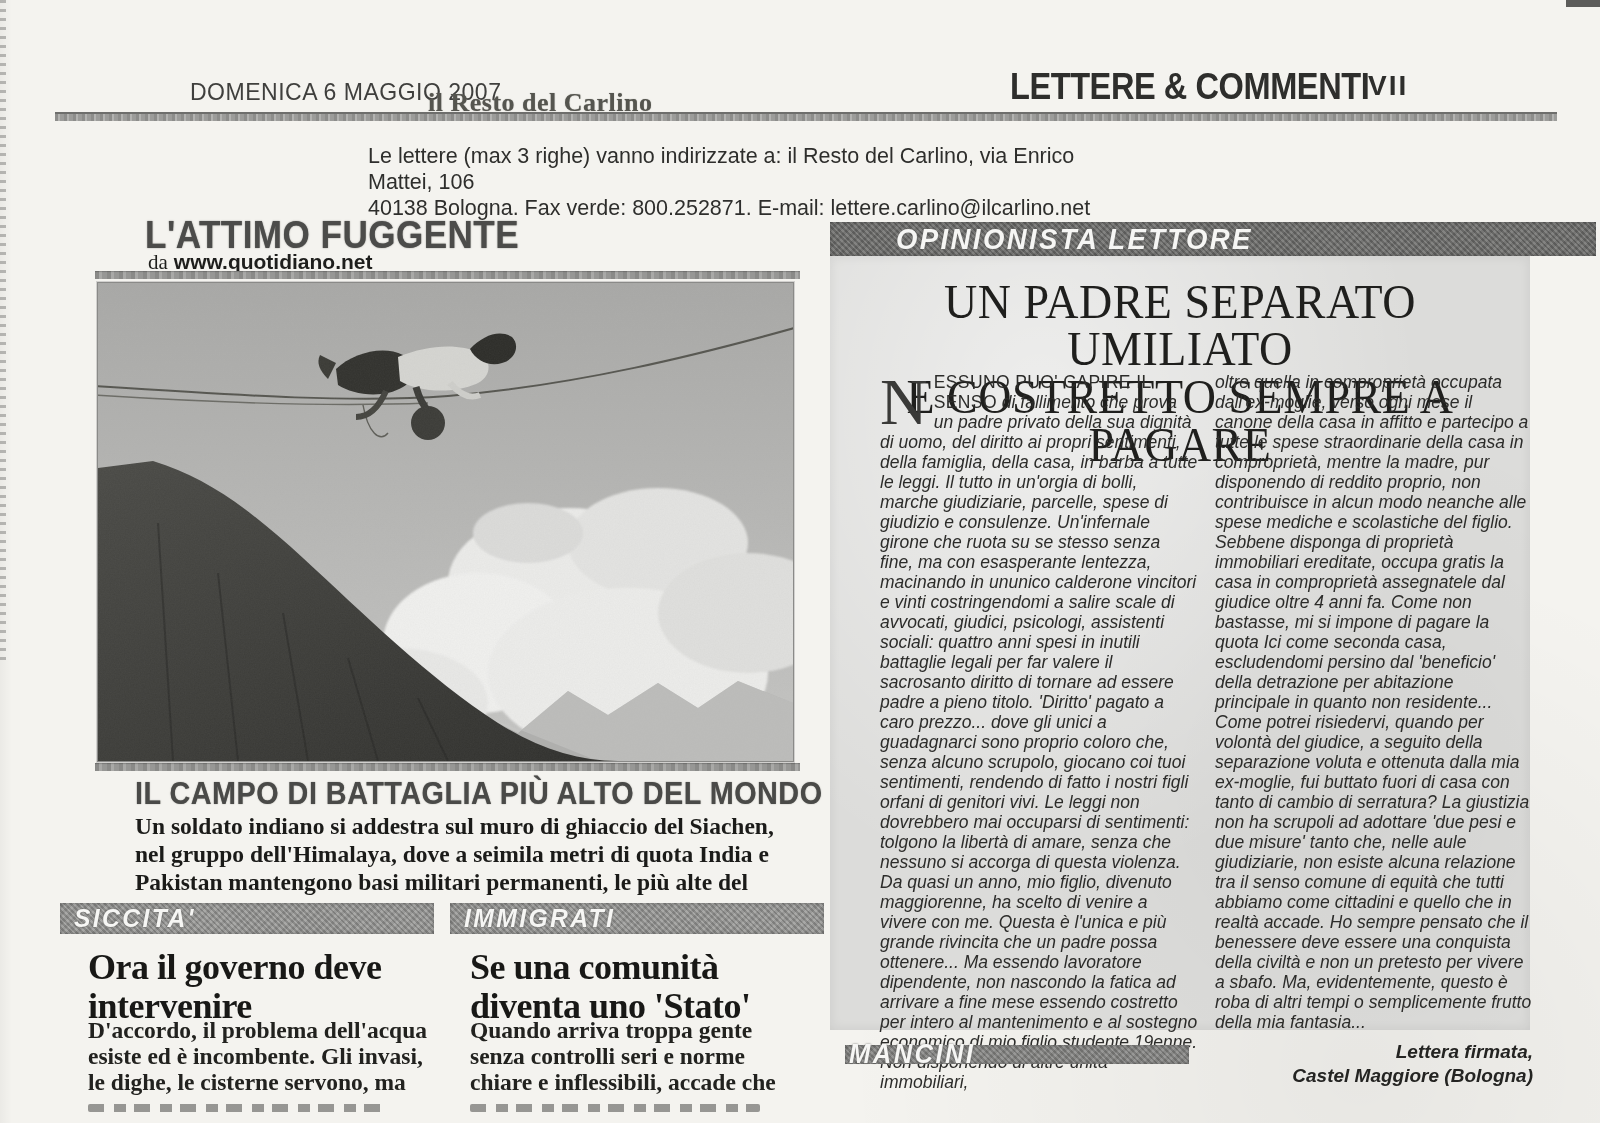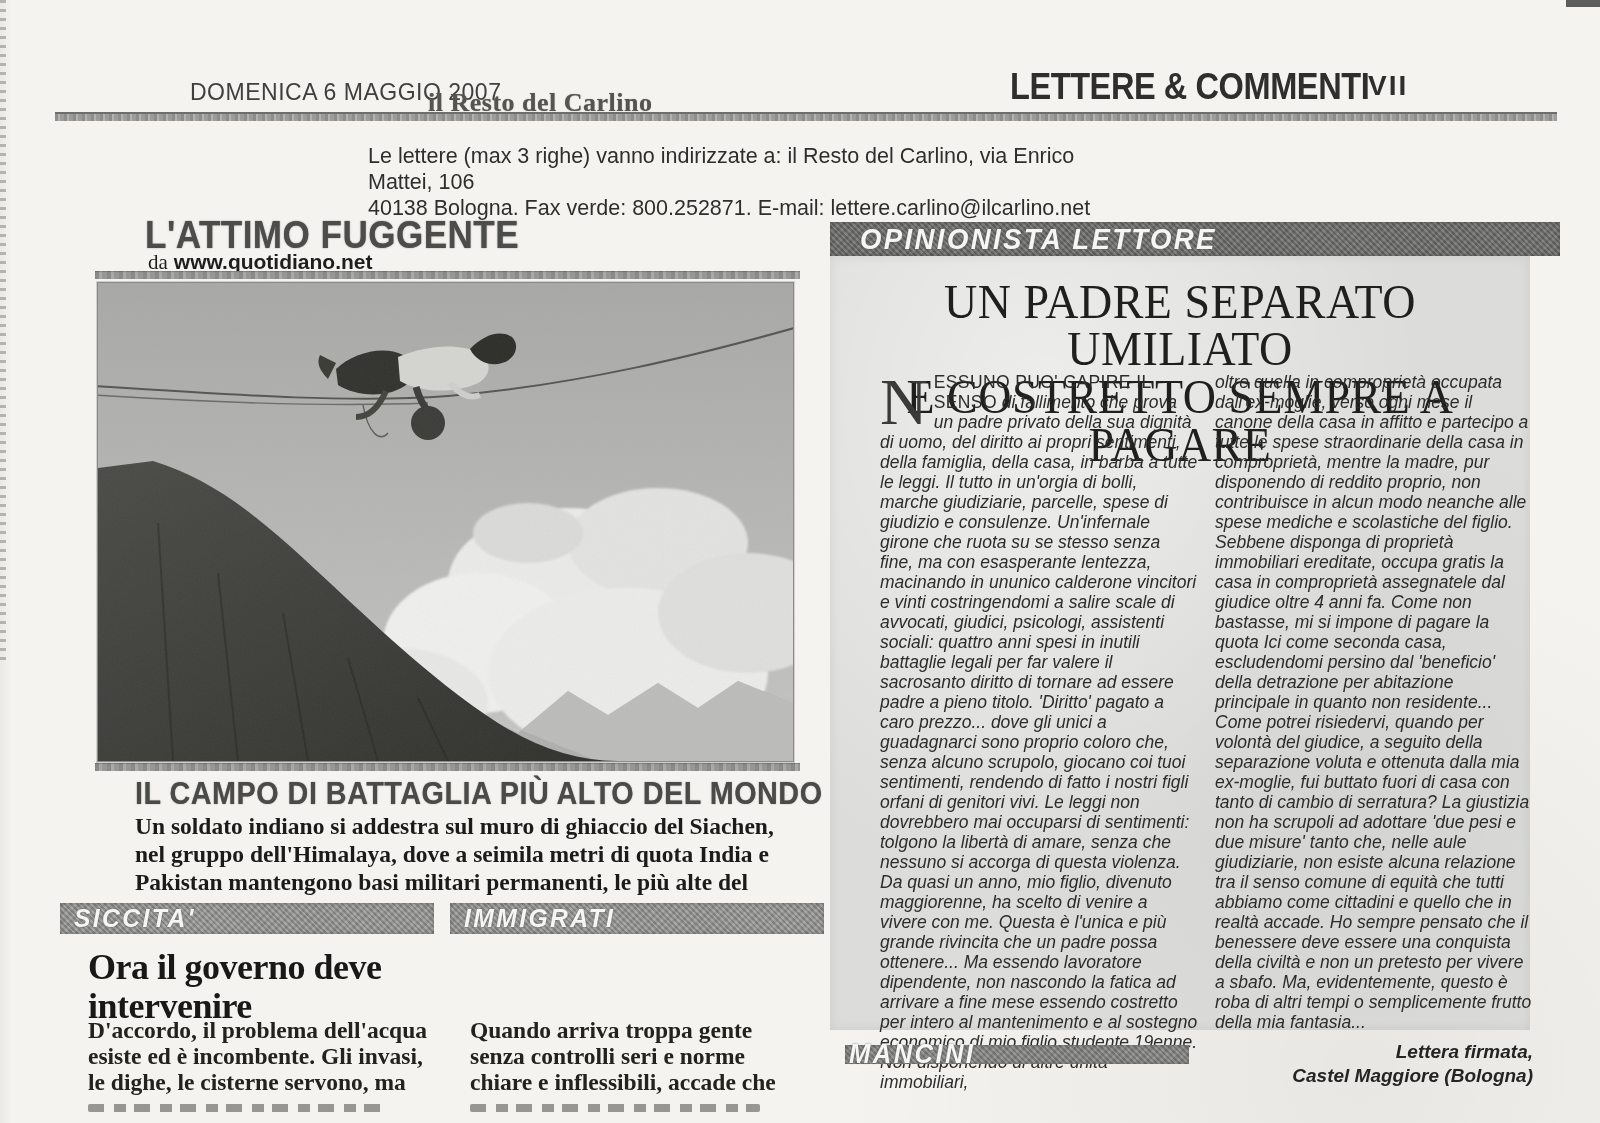--- a/index.html
+++ b/index.html
@@ -175,24 +175,25 @@
   <div class="abs band" style="left:60px;top:903px;width:360px;height:31px;padding-left:14px;">
     <span class="band-label" style="font-size:26px;">SICCITA'</span>
   </div>
   <div class="abs art-headline" style="left:88px;top:948px;width:330px;">Ora il governo deve intervenire</div>
   <div class="abs art-body" style="left:88px;top:1018px;width:340px;height:82px;overflow:hidden;">D'accordo, il problema dell'acqua esiste ed è incombente. Gli invasi, le dighe, le cisterne servono, ma</div>
   <div class="abs cutline" style="left:88px;top:1104px;width:300px;"></div>
 
   <div class="abs band" style="left:450px;top:903px;width:360px;height:31px;padding-left:14px;">
     <span class="band-label" style="font-size:26px;">IMMIGRATI</span>
   </div>
+  <div class="abs art-headline" style="left:470px;top:948px;width:340px;">Se una comunità diventa uno 'Stato'</div>
   <div class="abs art-body" style="left:470px;top:1018px;width:340px;height:82px;overflow:hidden;">Quando arriva troppa gente senza controlli seri e norme chiare e inflessibili, accade che nascono</div>
   <div class="abs cutline" style="left:470px;top:1104px;width:290px;"></div>
 
-  <div class="abs band band-dark" style="left:830px;top:222px;width:700px;height:34px;padding-left:30px;">
+  <div class="abs band band-dark" style="left:830px;top:222px;width:700px;height:34px;padding-left:66px;">
     <span class="band-label" style="font-size:29px;">OPINIONISTA LETTORE</span>
   </div>
 
   <div class="abs opinion-panel" style="left:830px;top:256px;width:700px;height:774px;"></div>
 
   <div class="abs opinion-headline" style="left:845px;top:278px;width:670px;">
     <div>UN PADRE SEPARATO UMILIATO</div>
     <div>E COSTRETTO SEMPRE A PAGARE</div>
   </div>
 

